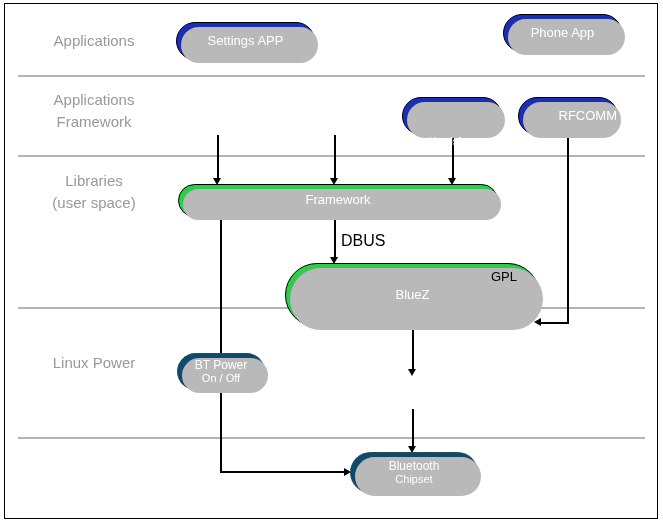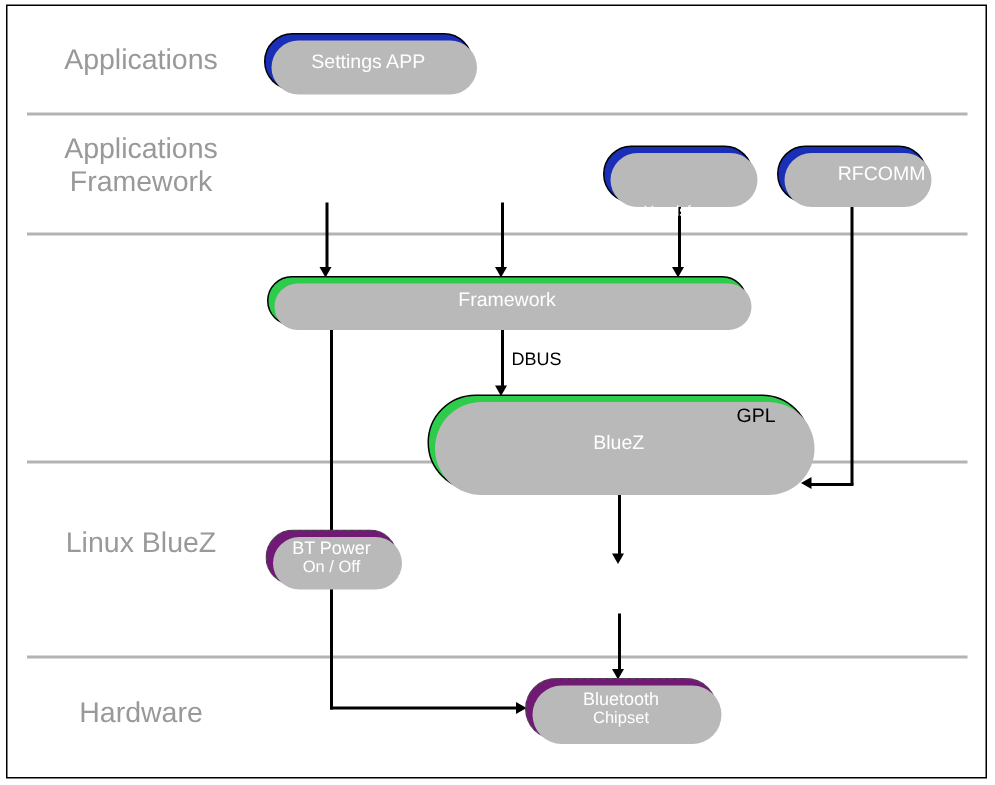--- a/index.html
+++ b/index.html
@@ -27,21 +27,21 @@
     box-sizing: border-box;
   }
   .divider {
     position: absolute;
     height: 0;
     border-top: 2px solid #b3b3b3;
   }
   .layer-label {
     position: absolute;
     color: #999999;
-    font-size: 19px;
+    font-size: 15px;
     line-height: 22px;
     text-align: center;
     white-space: pre-line;
     font-family: "Liberation Sans", sans-serif;
   }
   
   .node {
     position: absolute;
     box-sizing: border-box;
     border: 1.5px solid #000000;
@@ -61,21 +61,21 @@
     top: 4px;
     width: 100%;
     height: 100%;
     background: #b9b9b9;
     border-radius: 999px;
     z-index: -1;
   }
   .node-blue { background: #1a2fb8; font-size: 13px; }
   .node-green { background: #2ecc4b; font-size: 13px; }
   .node-red {
-    background: #701a75;
+    background: #0c4a6e;
     border: 1.5px dashed #4a4a4a;
     font-size: 12px;
   }
   .node .line1 { display: block; }
   .node .line2 { display: block; font-size: 10px; }
   .node-red .line1 { font-size: 12px; }
   .node-red .line2 { font-size: 11px; }
   .gpl-tag {
     position: absolute;
     right: 22px;
@@ -108,43 +108,44 @@
     border-right: 7px solid #000000;
   }
   .arrow-right {
     border-top: 4.5px solid transparent;
     border-bottom: 4.5px solid transparent;
     border-left: 7px solid #000000;
   }
   .edge-label {
     position: absolute;
     color: #000000;
-    font-size: 12px;
+    font-size: 16px;
     z-index: 6;
     background: transparent;
     text-align: center;
   }
 </style>
 </head>
 <body>
 
 <div id="diagram-root">
 
   <div class="outer-frame"></div>
 
   <div class="divider" style="left:18px; top:75px; width:627px;"></div>
   <div class="divider" style="left:18px; top:155px; width:627px;"></div>
   <div class="divider" style="left:18px; top:307px; width:627px;"></div>
   <div class="divider" style="left:18px; top:437px; width:627px;"></div>
 
   <div class="layer-label" style="left:14px; top:30px; width:160px;">Applications</div>
   <div class="layer-label" style="left:14px; top:89px; width:160px;">Applications
 Framework</div>
-  <div class="layer-label" style="left:14px; top:352px; width:160px;">Linux BlueZ</div>
-  <div class="layer-label" style="left:14px; top:465px; width:160px;">Hardware</div>
+  <div class="layer-label" style="left:14px; top:170px; width:160px;">Libraries
+(user space)</div>
+  <div class="layer-label" style="left:14px; top:352px; width:160px;">Linux Power</div>
 
   <div class="conn conn-v" style="left:217px; top:135px; height:44px;"></div>
   <div class="arrowhead arrow-down" style="left:213px; top:178px;"></div>
 
   <div class="conn conn-v" style="left:334px; top:135px; height:44px;"></div>
   <div class="arrowhead arrow-down" style="left:330px; top:178px;"></div>
 
   <div class="conn conn-v" style="left:452px; top:135px; height:44px;"></div>
   <div class="arrowhead arrow-down" style="left:448px; top:178px;"></div>
 
@@ -164,20 +165,24 @@
   <div class="arrowhead arrow-down" style="left:408px; top:369px;"></div>
 
   <div class="conn conn-v" style="left:412px; top:409px; height:40px;"></div>
   <div class="arrowhead arrow-down" style="left:408px; top:446px;"></div>
 
   <div class="node node-blue" style="left:176px; top:22px; width:139px; height:38px;">
     <span class="shadow-box"></span>
     <span class="line1">Settings APP</span>
   </div>
 
+  <div class="node node-blue" style="left:503px; top:14px; width:119px; height:38px;">
+    <span class="shadow-box"></span>
+    <span class="line1">Phone App</span>
+  </div>
 
 
 
   <div class="node node-blue" style="left:402px; top:97px; width:100px; height:38px;gap:36px;">
     <span class="shadow-box"></span>
     <span class="line1">Headset /</span>
     <span class="line2">Handsfree</span>
   </div>
 
   <div class="node node-blue" style="left:518px; top:97px; width:100px; height:38px;align-items:flex-end;">

